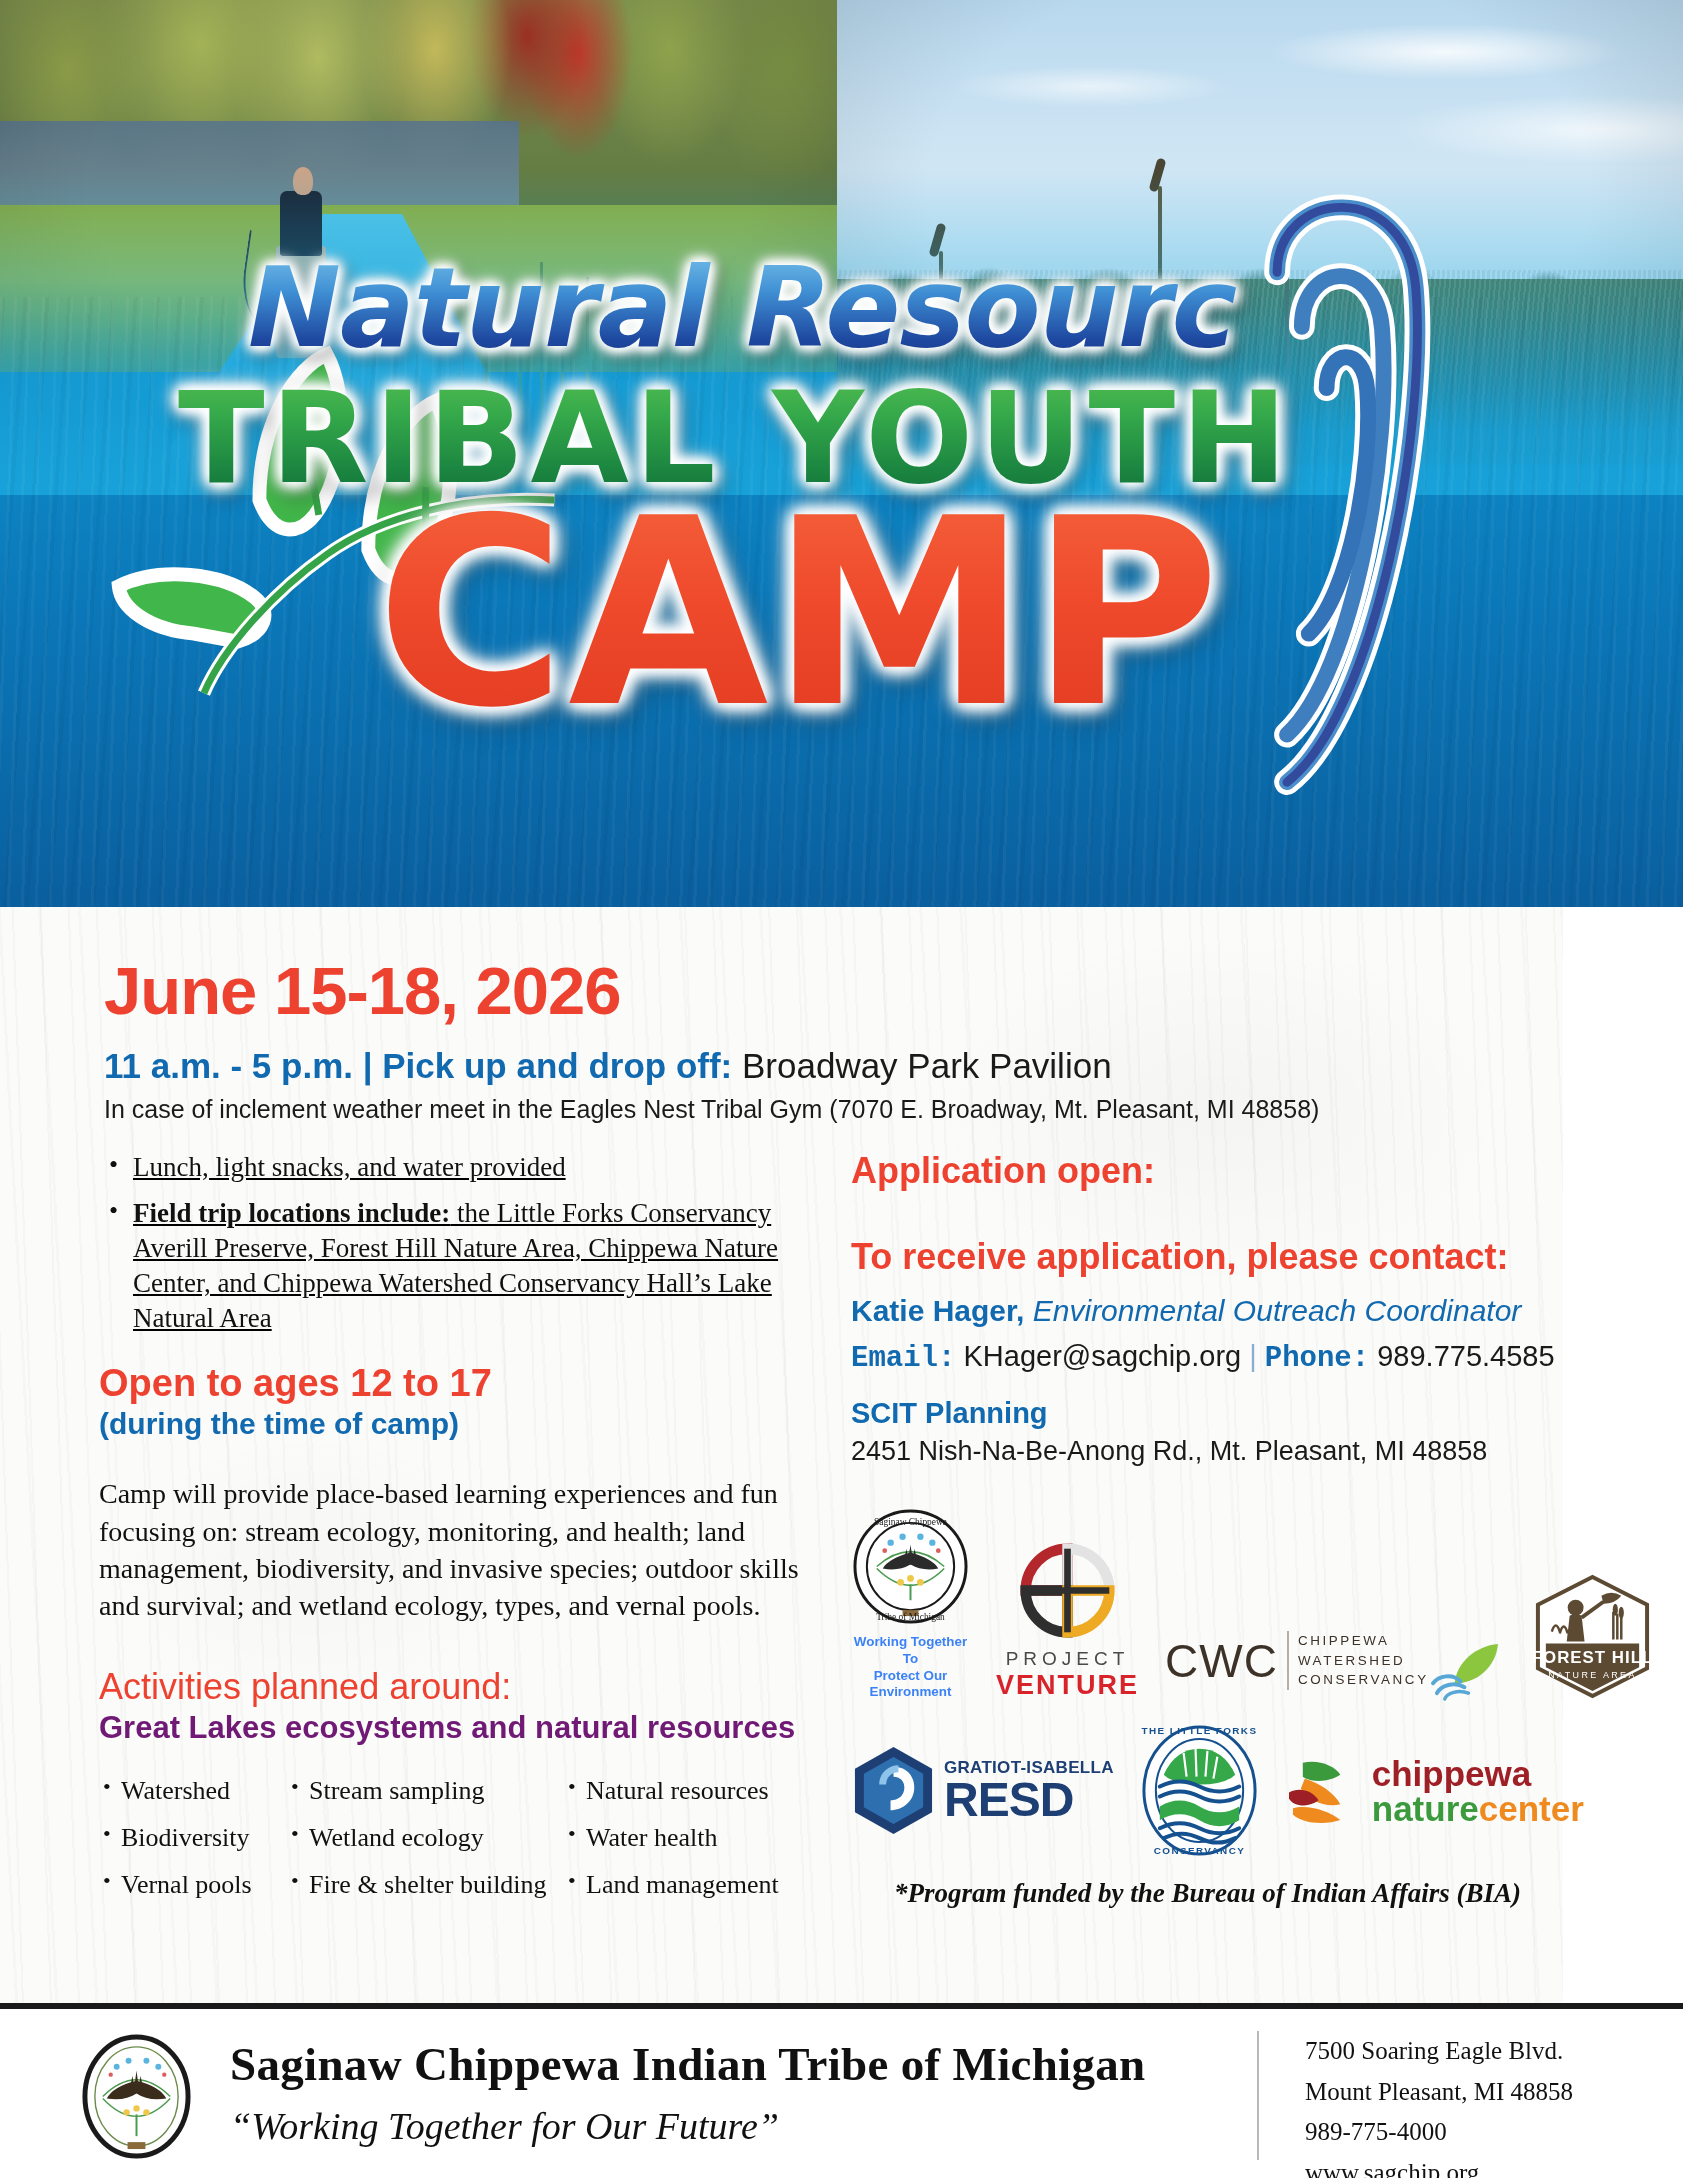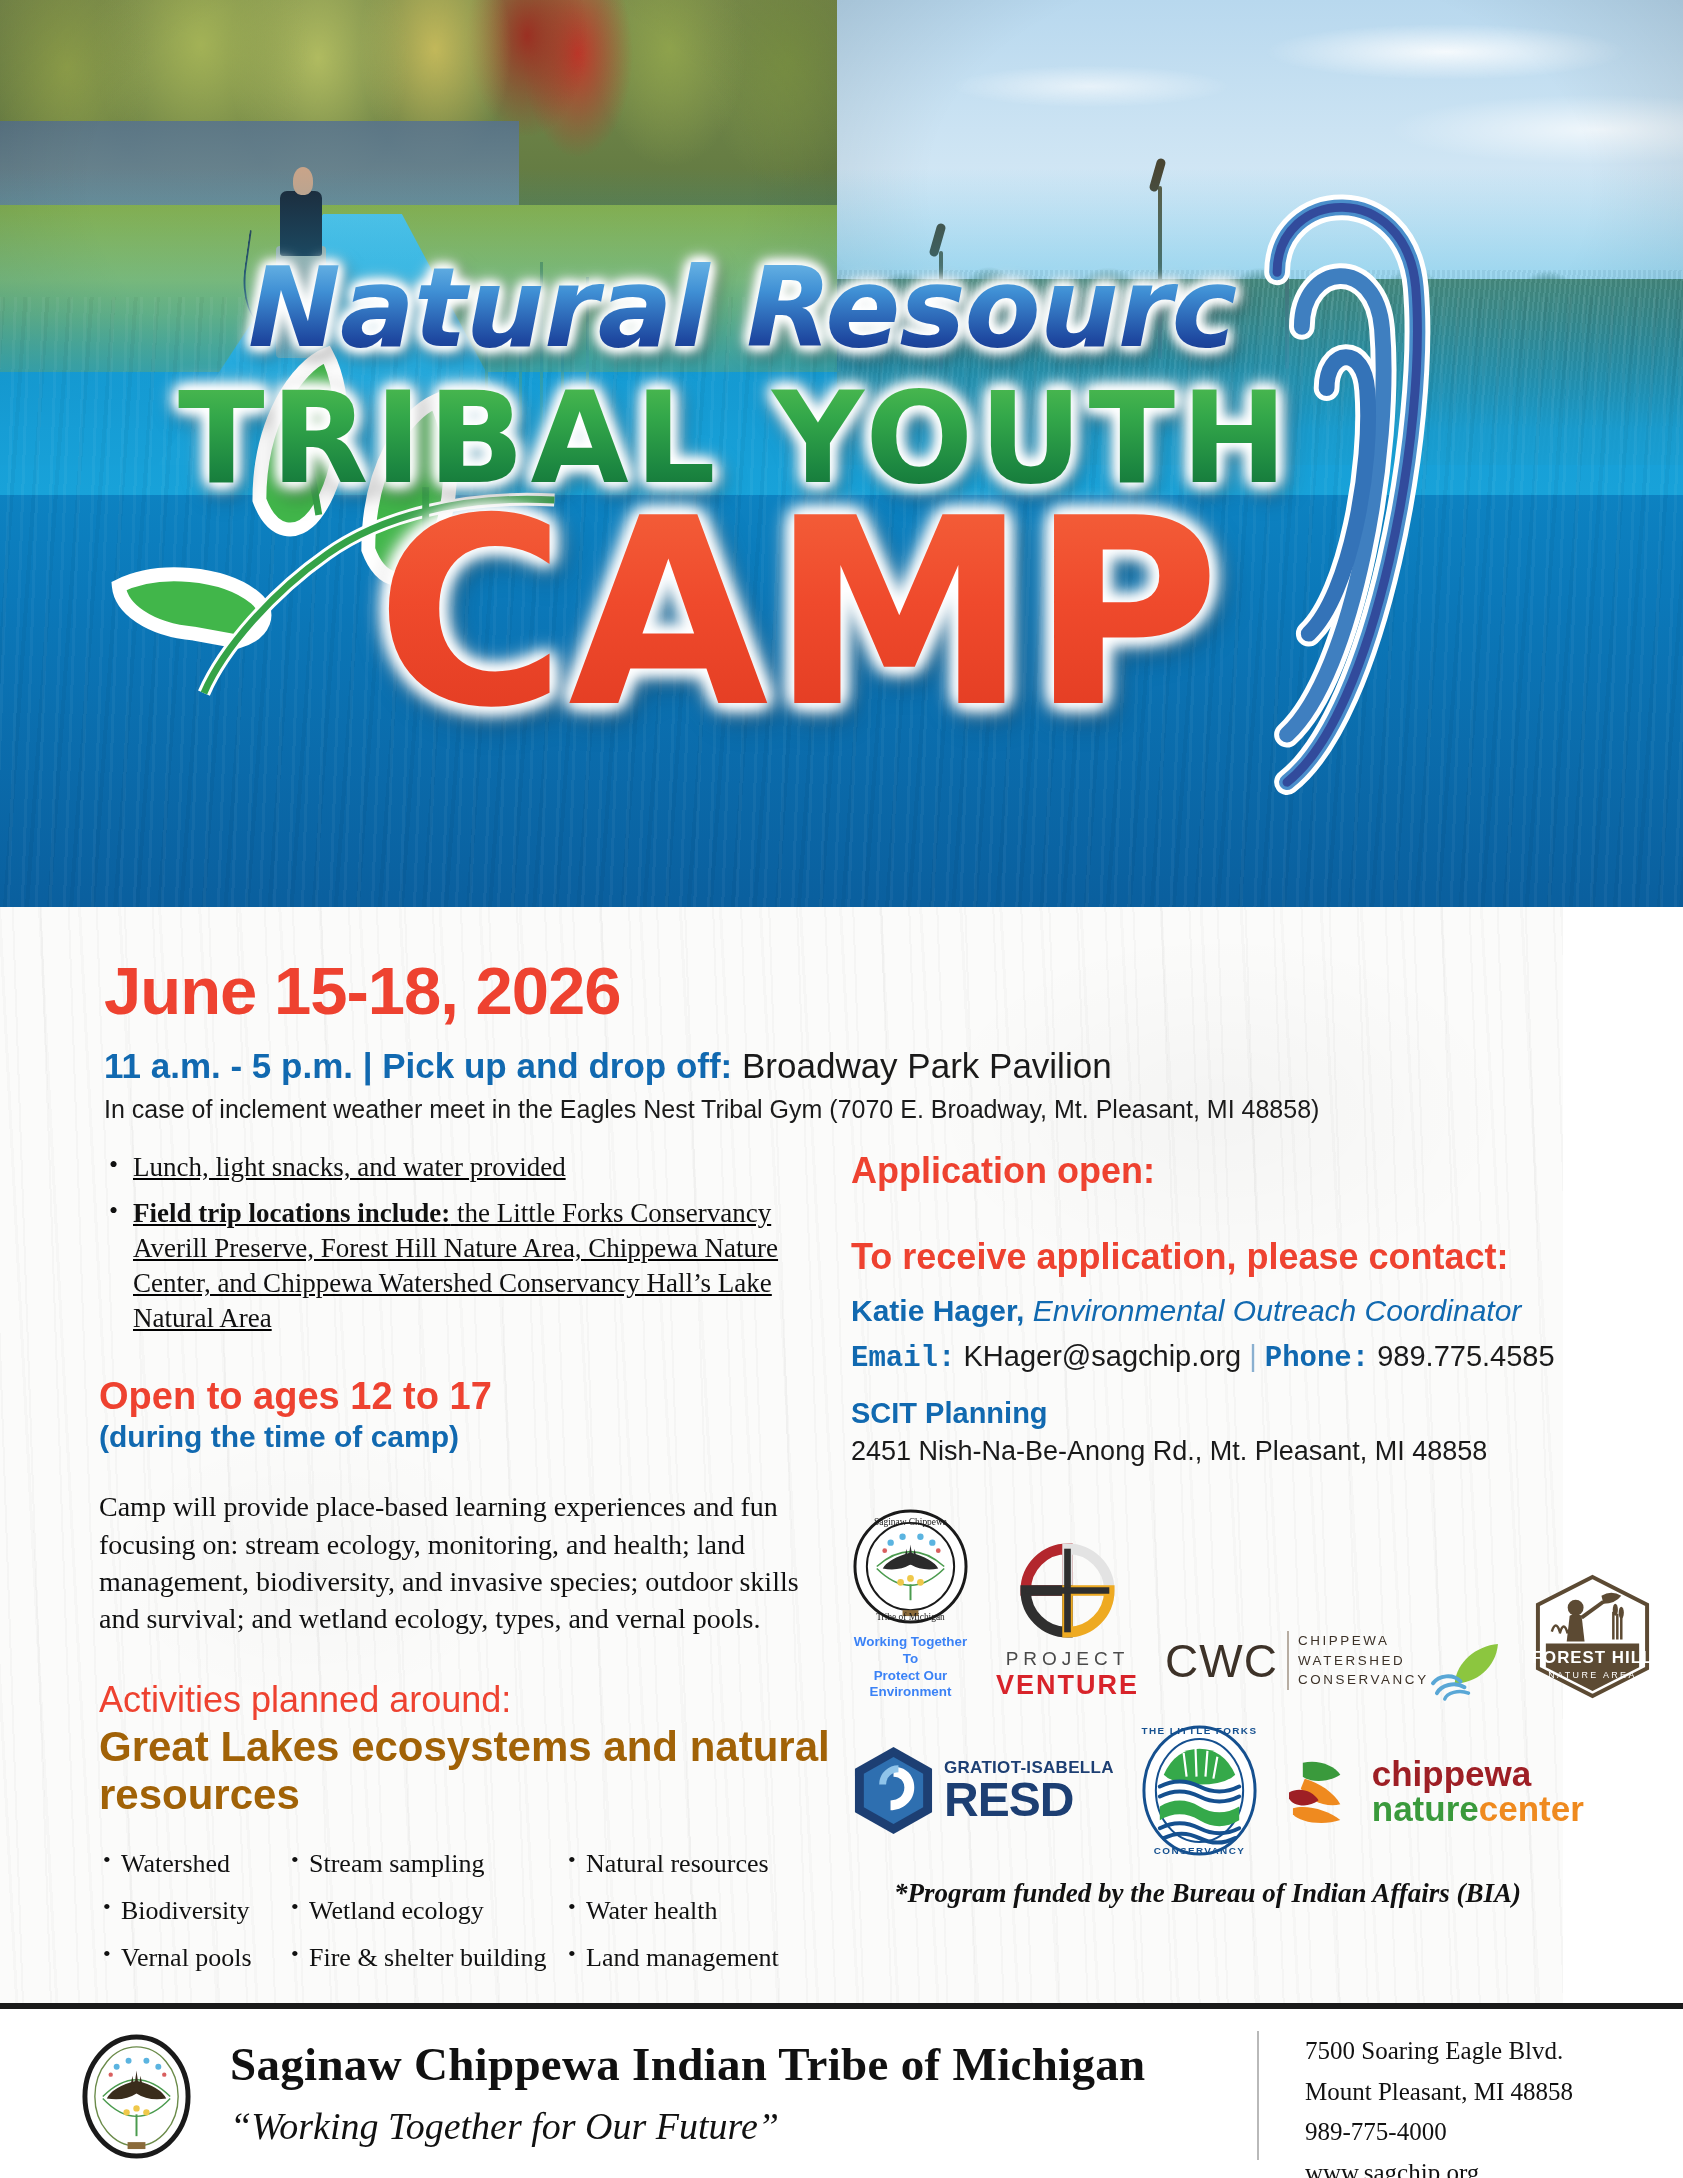--- a/index.html
+++ b/index.html
@@ -145,27 +145,27 @@
 
   .col-left { position:absolute; left:99px; top:243px; width:733px; }
   .col-right { position:absolute; left:851px; top:243px; width:733px; }
 
   ul.serif-list { list-style:none;text-decoration:underline; }
   ul.serif-list li { position:relative; padding-left:34px; margin-bottom:11px;
     font-family:"Liberation Serif", serif; font-size:27px; color:#111; line-height:1.3; }
   ul.serif-list li::before { content:"\2022"; position:absolute; left:10px; top:-2px; font-size:26px; }
   ul.serif-list li b { font-weight:bold; }
 
-  .ages-h { margin-top:39px; font-size:38px; font-weight:bold; color:#ee4230; }
+  .ages-h { margin-top:26px; font-size:38px; font-weight:bold; color:#ee4230; }
   .ages-sub { font-size:30px; font-weight:bold; color:#1169b0; margin-top:2px; }
   .camp-para { margin-top:34px; font-family:"Liberation Serif", serif; font-size:28px;
     line-height:1.33; color:#111; }
 
   .act-h { margin-top:42px; font-size:36px; font-weight:normal; color:#ee4230; }
-  .act-sub { font-size:42px; font-weight:bold; color:#a16207; margin-top:2px; }
+  .act-sub { font-size:31px; font-weight:bold; color:#701a75; margin-top:2px; }
   .act-grid { display:flex; margin-top:30px; }
   .act-col { flex:0 0 auto; }
   .act-col:nth-child(1){ width:188px; }
   .act-col:nth-child(2){ width:277px; }
   .act-col:nth-child(3){ width:257px; }
   .act-col div { position:relative; padding-left:22px; margin-bottom:17px;
     font-family:"Liberation Serif", serif; font-size:26px; color:#111; white-space:nowrap; }
   .act-col div::before { content:"\2022"; position:absolute; left:4px; top:-2px; font-size:22px; }
 
   .app-h { font-size:36px; font-weight:bold; color:#ee4230; }

